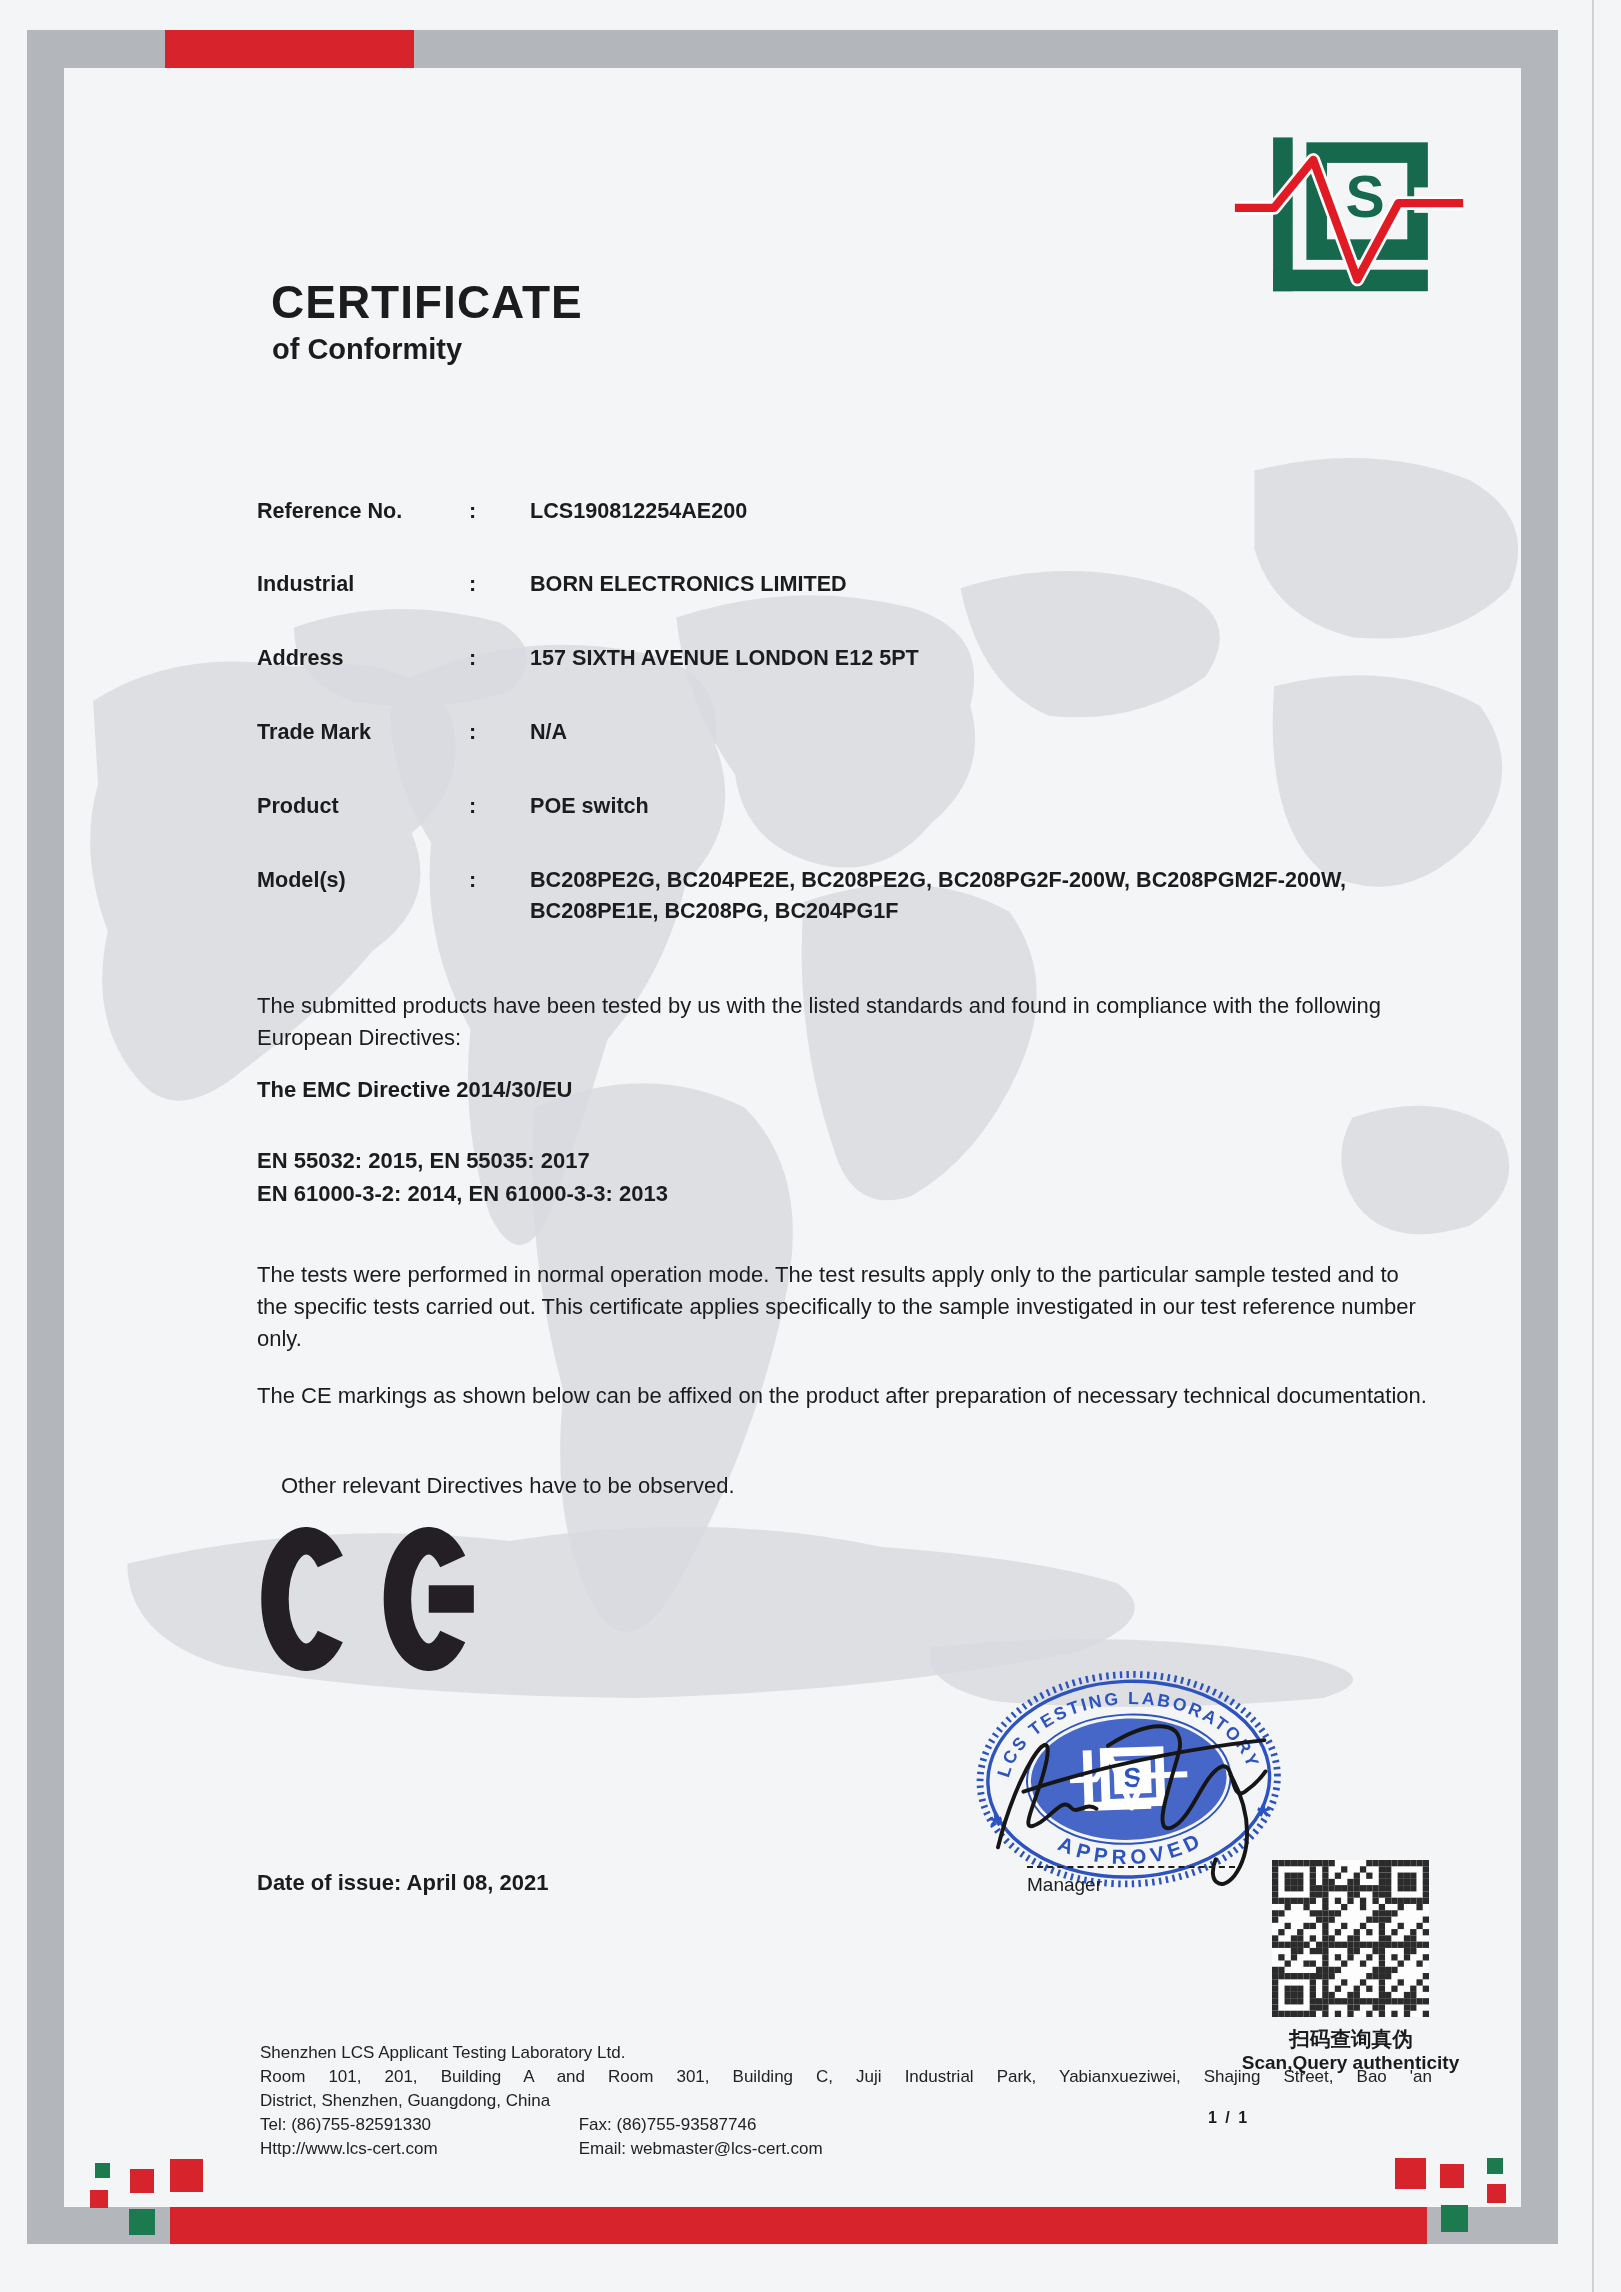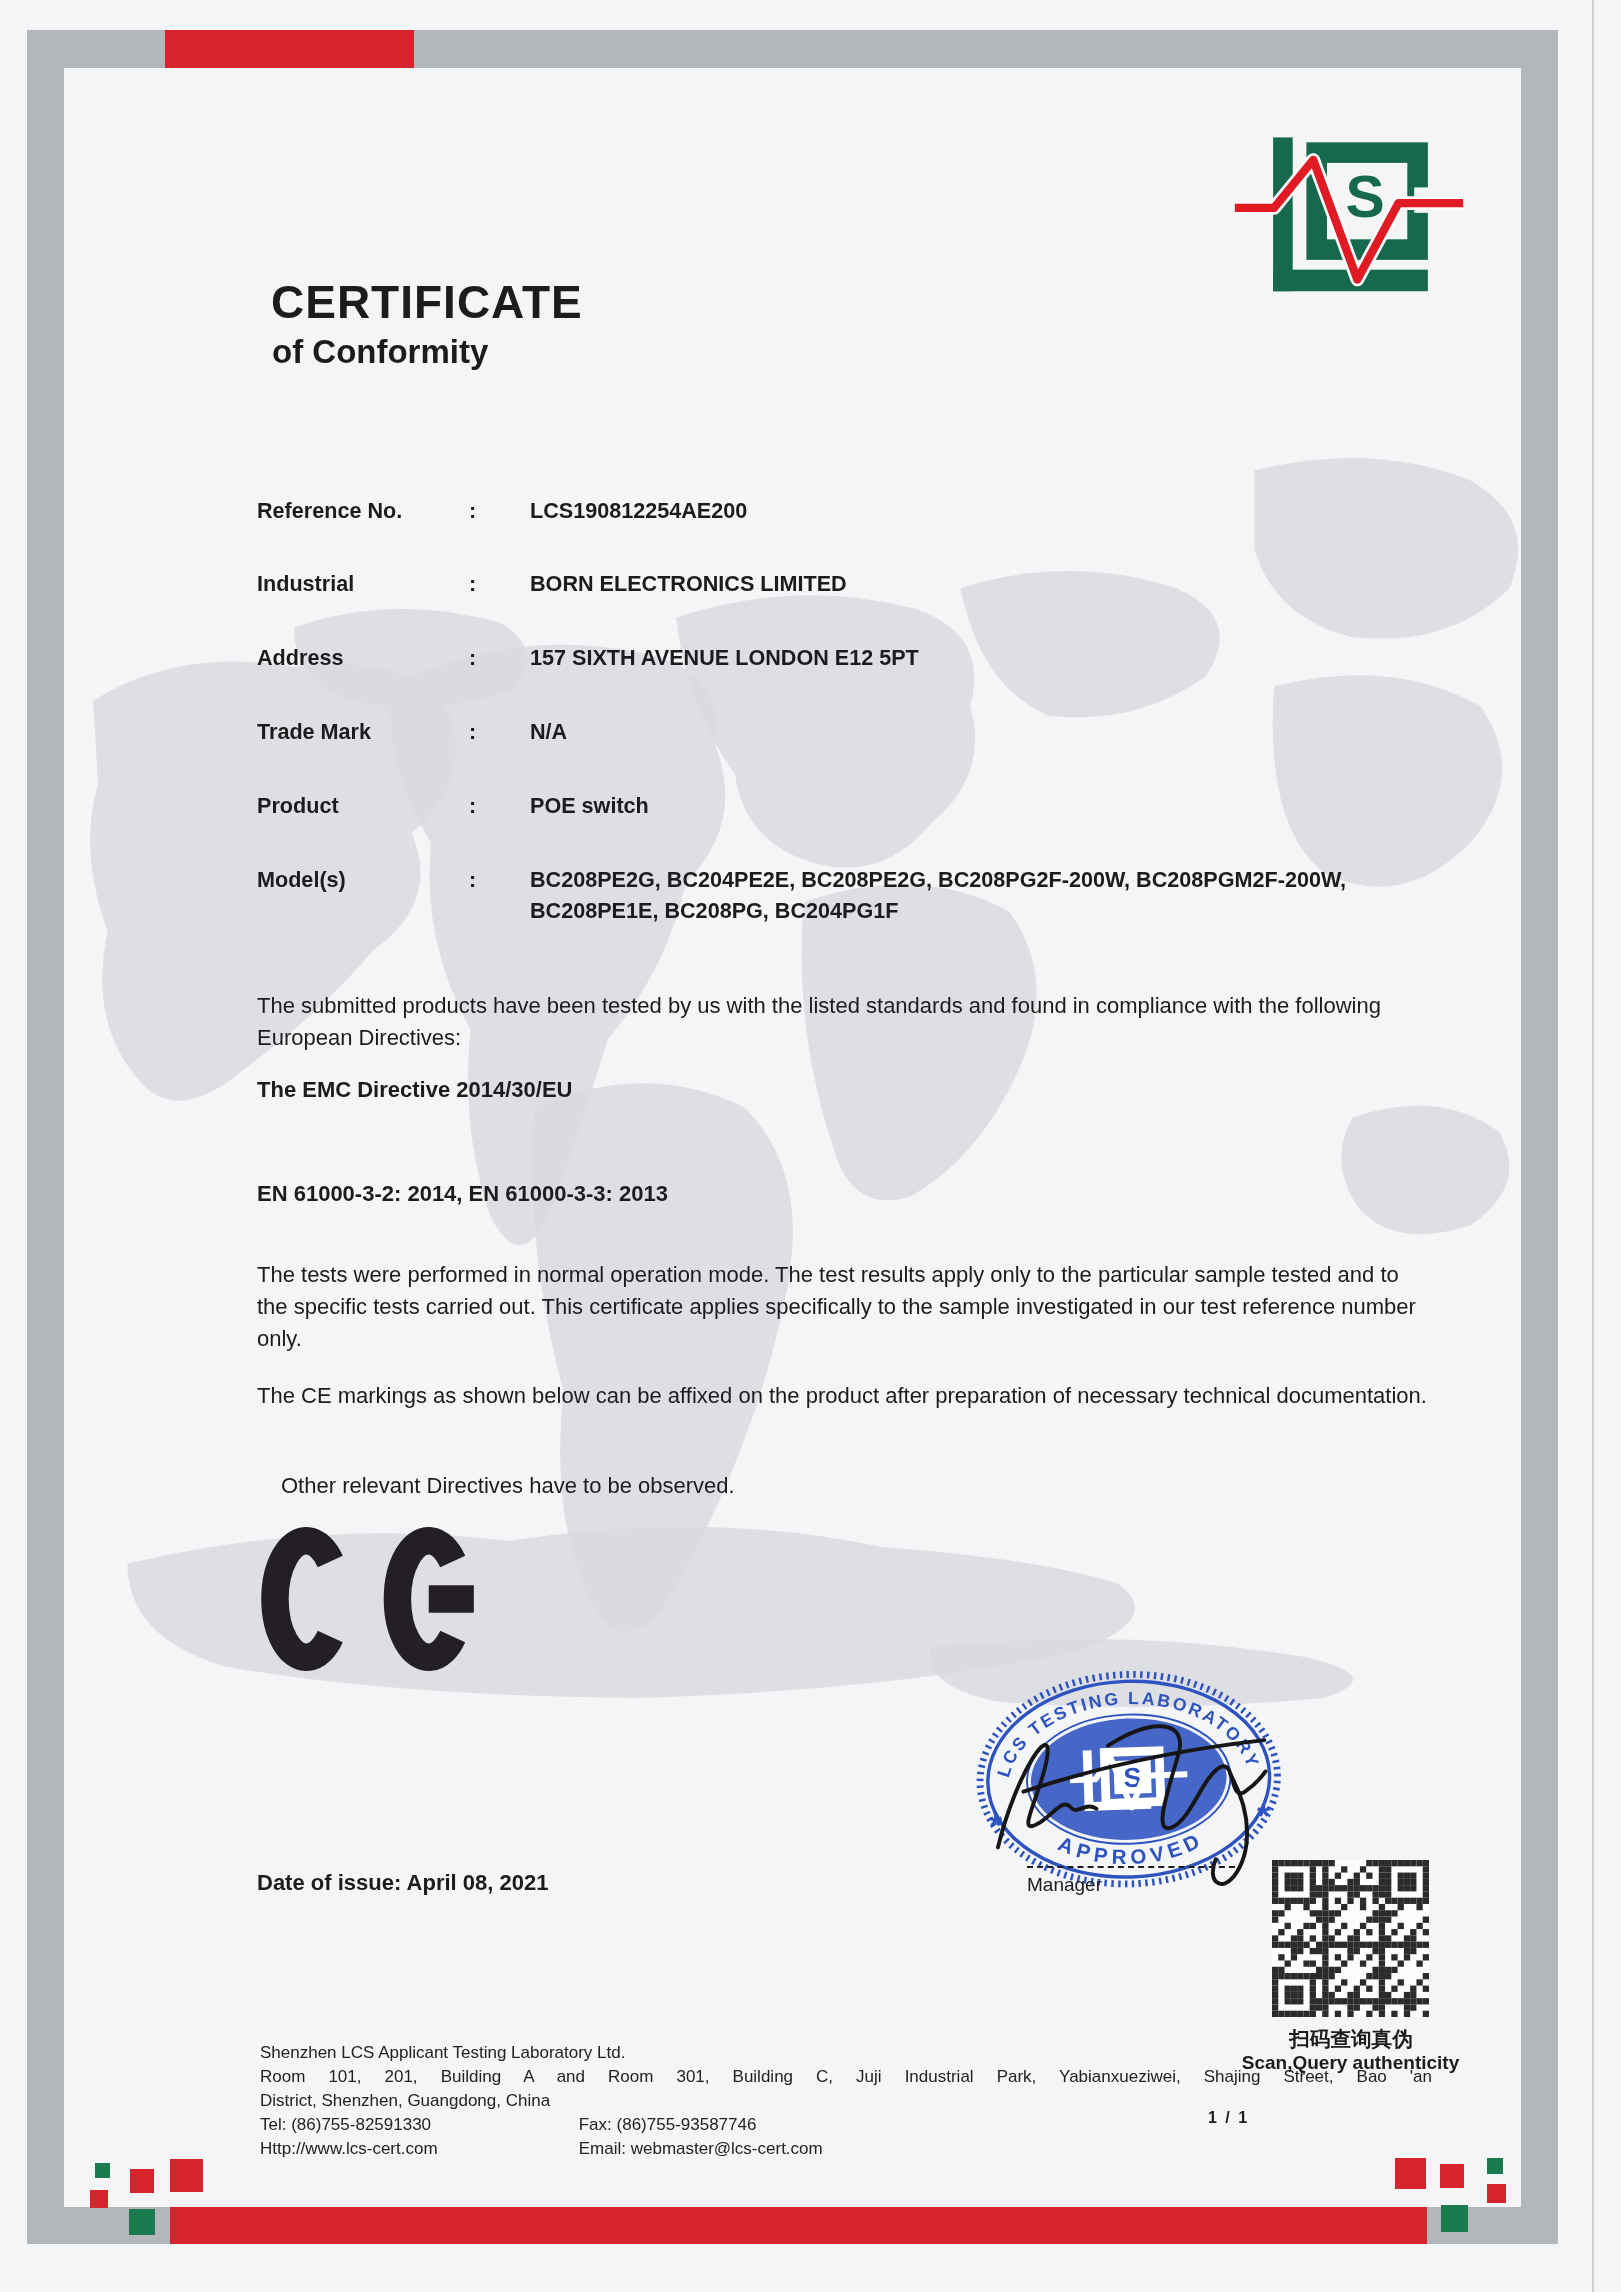--- a/index.html
+++ b/index.html
@@ -10,21 +10,21 @@
   }
   .bar{position:absolute;background:#b3b6ba;}
   .bar.red{background:#d7232b;}
   .sq{position:absolute;}
   .sq.red{background:#d7232b;}
   .sq.green{background:#1b7a4e;}
   .map-svg{position:absolute;left:0;top:0;width:1621px;height:2293px;}
   .map-svg path{fill:#d9dbdf;opacity:.85;}
   .scan-edge{position:absolute;top:0;right:27.4px;width:2px;height:2293px;background:#cfd1d4;}
   .title{position:absolute;left:271px;top:275px;font-size:46px;font-weight:bold;letter-spacing:1px;}
-  .subtitle{position:absolute;left:272px;top:333px;font-size:33px;font-weight:bold;}
+  .subtitle{position:absolute;left:272px;top:333px;font-size:29px;font-weight:bold;}
   .frow{position:absolute;left:257px;width:1176px;display:flex;font-size:21.6px;font-weight:bold;line-height:31px;}
   .frow .lbl{width:212px;flex:none;}
   .frow .col{width:61px;flex:none;}
   .frow .val{width:898px;}
   .para{position:absolute;left:257px;width:1170px;font-size:22px;line-height:32px;}
   .para.bold{font-weight:bold;}
   .ce-svg{position:absolute;left:261px;top:1527px;width:216px;height:144px;}
   .ce-svg path{fill:none;stroke:#231f24;stroke-width:28;}
   .ce-svg rect{fill:#231f24;}
   .stamp-svg{position:absolute;left:937px;top:1651px;width:384px;height:272px;transform:rotate(-2deg);}
@@ -120,20 +120,21 @@
     <span class="val">POE switch</span>
   </div>
   <div class="frow" style="top:864px;">
     <span class="lbl">Model(s)</span>
     <span class="col">:</span>
     <span class="val">BC208PE2G, BC204PE2E, BC208PE2G, BC208PG2F-200W, BC208PGM2F-200W, BC208PE1E, BC208PG, BC204PG1F</span>
   </div>
 
   <div class="para" style="top:990px;">The submitted products have been tested by us with the listed standards and found in compliance with the following European Directives:</div>
   <div class="para bold" style="top:1074px;">The EMC Directive 2014/30/EU</div>
+  <div class="para bold" style="top:1145px;">EN 55032: 2015, EN 55035: 2017</div>
   <div class="para bold" style="top:1178px;">EN 61000-3-2: 2014, EN 61000-3-3: 2013</div>
   <div class="para" style="top:1380px;">The CE markings as shown below can be affixed on the product after preparation of necessary technical documentation.</div>
   <div class="para" style="top:1259px;">The tests were performed in normal operation mode. The test results apply only to the particular sample tested and to the specific tests carried out. This certificate applies specifically to the sample investigated in our test reference number only.</div>
   <div class="para" style="top:1470px;margin-left:24px;">Other relevant Directives have to be observed.</div>
 
   <svg class="ce-svg" viewBox="0 0 220 147">
     <path d="M 70.5 35.2 A 32 59.5 0 1 0 70.5 111.8"></path>
     <path d="M 195.5 35.2 A 32 59.5 0 1 0 195.5 111.8"></path>
     <rect x="171" y="59.5" width="46" height="28"></rect>
   </svg>

